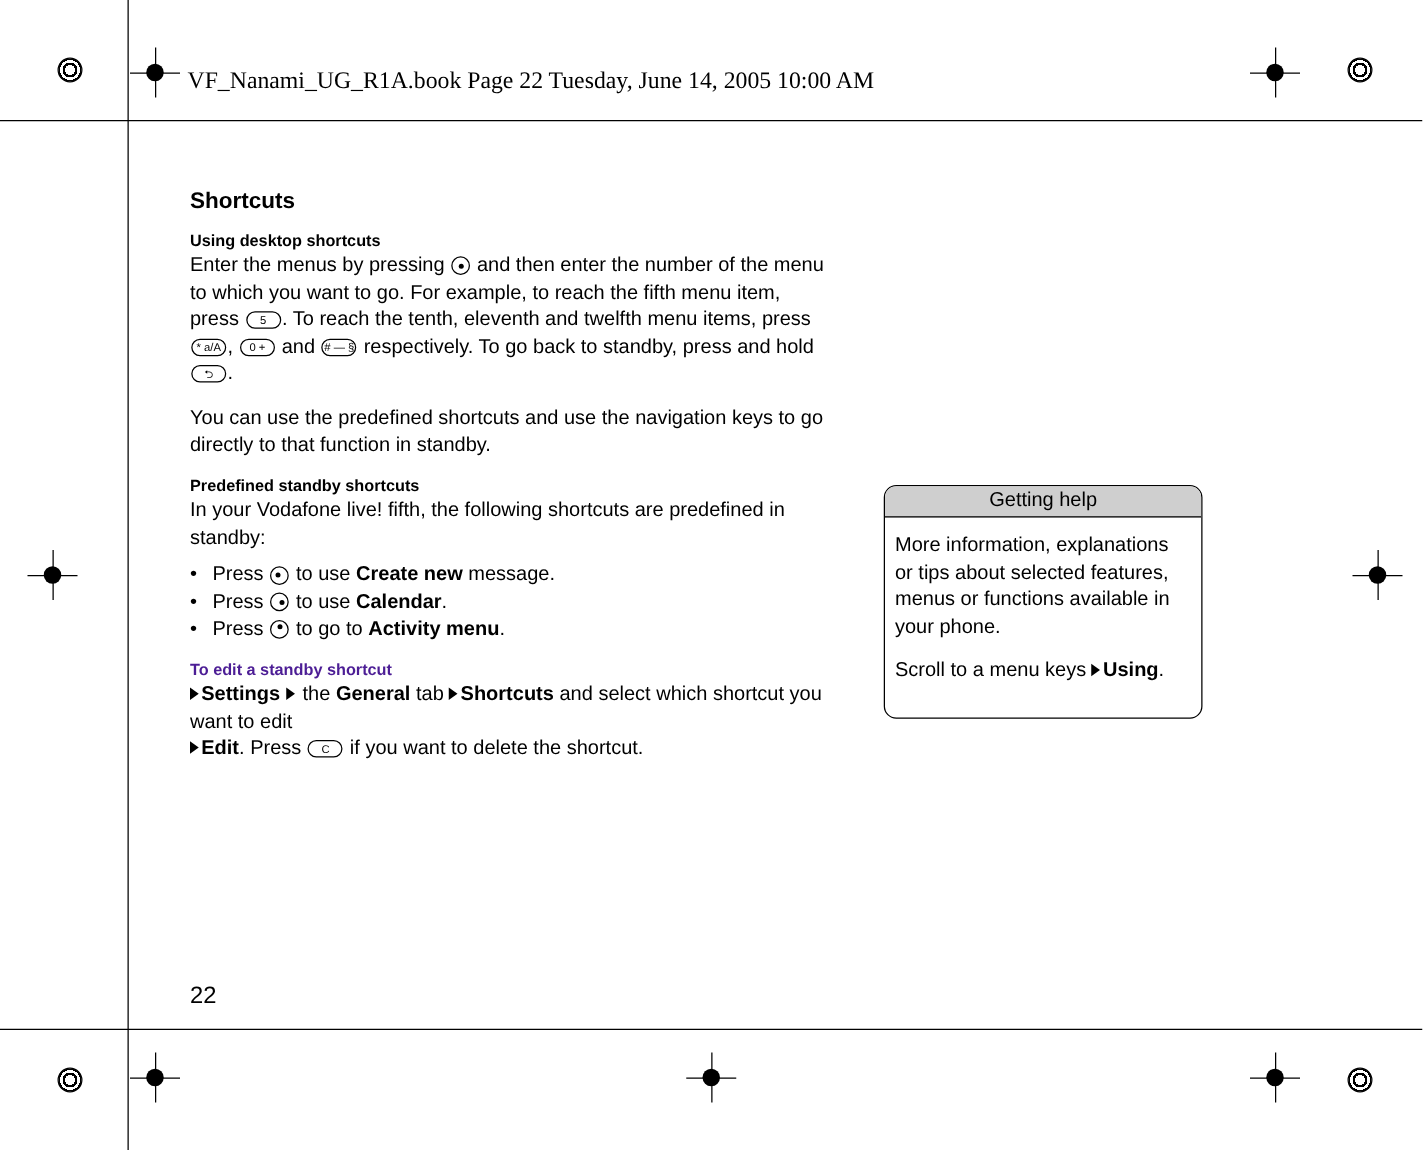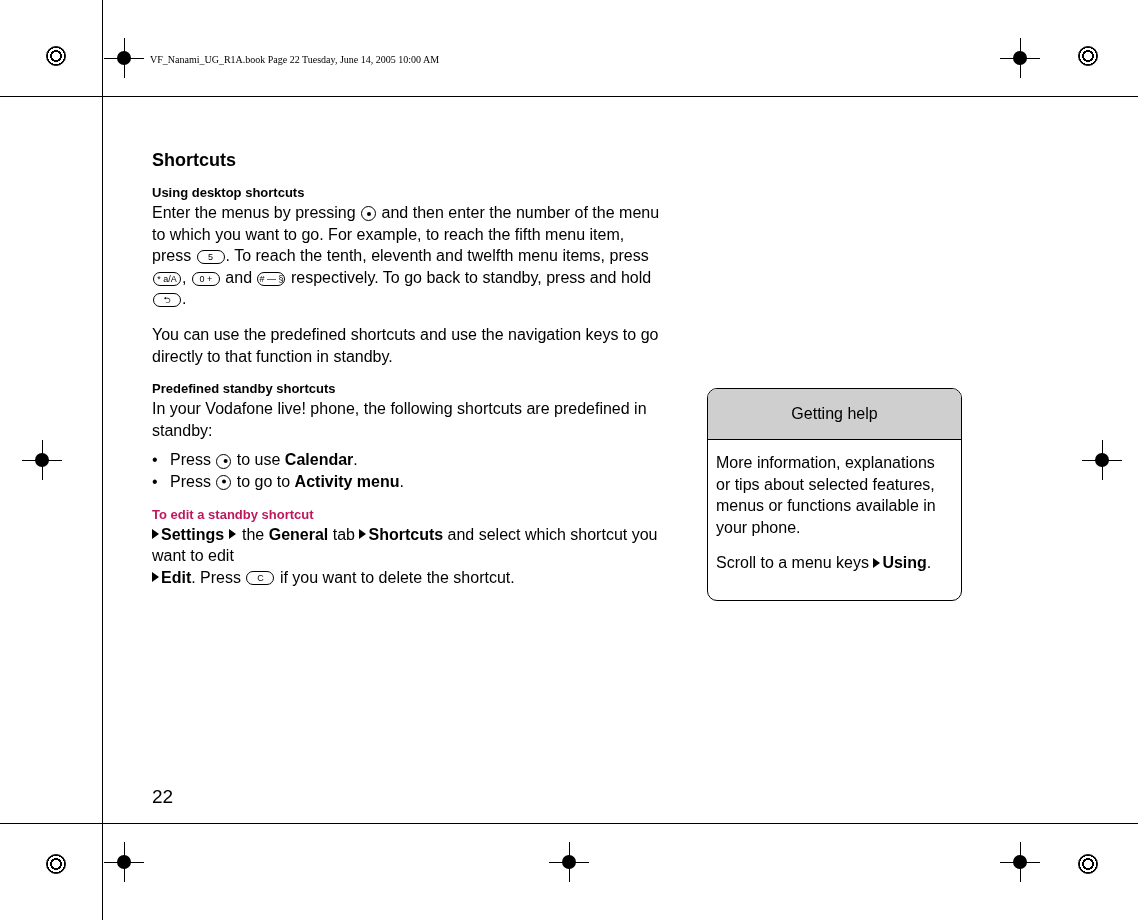--- a/index.html
+++ b/index.html
@@ -63,21 +63,21 @@
   }
   .rule-top    { top: 96px; }
   .rule-bottom { bottom: 96px; }
   .rule-left   { left: 102px; }
 
   .header-strip {
     position: absolute;
     top: 54px;
     left: 150px;
     right: 150px;
-    font-size: 10px;
+    font-size: 19px;
     font-family: "Times New Roman", serif;
   }
 
   .page {
     position: absolute;
     top: 150px;
     left: 152px;
     width: 820px;
   }
 
@@ -171,21 +171,21 @@
 
   .sidebox {
     border: 1.2px solid #000;
     border-radius: 10px;
     overflow: hidden;
     font-size: 16px;
   }
   .sidebox .hd {
     background: #cfcfcf;
     text-align: center;
-    padding: 16px 6px;
+    padding: 3px 6px;
     border-bottom: 1px solid #000;
   }
   .sidebox .bd {
     padding: 12px 8px 12px 8px;
     line-height: 1.35;
   }
   .sidebox .bd p { margin-bottom: 14px; }
 
   .page-number {
     position: absolute;
@@ -237,32 +237,35 @@
 
 
     <p class="subhead">Using desktop shortcuts</p>
     <p class="para">
       <span>Enter the menus by pressing </span><span class="navicon"></span><span> and then enter the number of the menu to which you want to go. For example, to reach the fifth menu item, press </span><span class="keyicon">5</span><span>. To reach the tenth, eleventh and twelfth menu items, press </span><span class="keyicon">* a/A</span><span>, </span><span class="keyicon">0  +</span><span> and </span><span class="keyicon"># — §</span><span> respectively. To go back to standby, press and hold </span><span class="keyicon">⮌</span><span>.</span>
     </p>
 
     <p class="para">You can use the predefined shortcuts and use the navigation keys to go directly to that function in standby.</p>
 
     <p class="subhead">Predefined standby shortcuts</p>
-    <p class="para" style="margin-bottom:8px">In your Vodafone live! phone, the following shortcuts are predefined in standby:</p>
+    <p class="para" style="margin-bottom:8px">In your Vodafone live! fifth, the following shortcuts are predefined in standby:</p>
 
     <ul class="bullets">
+      <li>
+        <span>Press </span><span class="navicon left"></span><span> to use </span><span class="bold">Create new</span><span> message.</span>
+      </li>
       <li>
         <span>Press </span><span class="navicon right"></span><span> to use </span><span class="bold">Calendar</span><span>.</span>
       </li>
       <li>
         <span>Press </span><span class="navicon up"></span><span> to go to </span><span class="bold">Activity menu</span><span>.</span>
       </li>
     </ul>
 
-    <p class="subhead" style="color:#be185d">To edit a standby shortcut</p>
+    <p class="subhead" style="color:#4c1d95">To edit a standby shortcut</p>
     <p class="para">
       <span class="tri"></span><span class="bold">Settings</span>
       <span class="tri"></span><span> the </span><span class="bold">General</span><span> tab </span>
       <span class="tri"></span><span class="bold">Shortcuts</span><span> and select which shortcut you want to edit </span><br>
       <span class="tri"></span><span class="bold">Edit</span><span>. Press </span><span class="keyicon">C</span><span> if you want to delete the shortcut.</span>
     </p>
   </div>
 
   <div class="col-side">
     <div class="sidebox">

